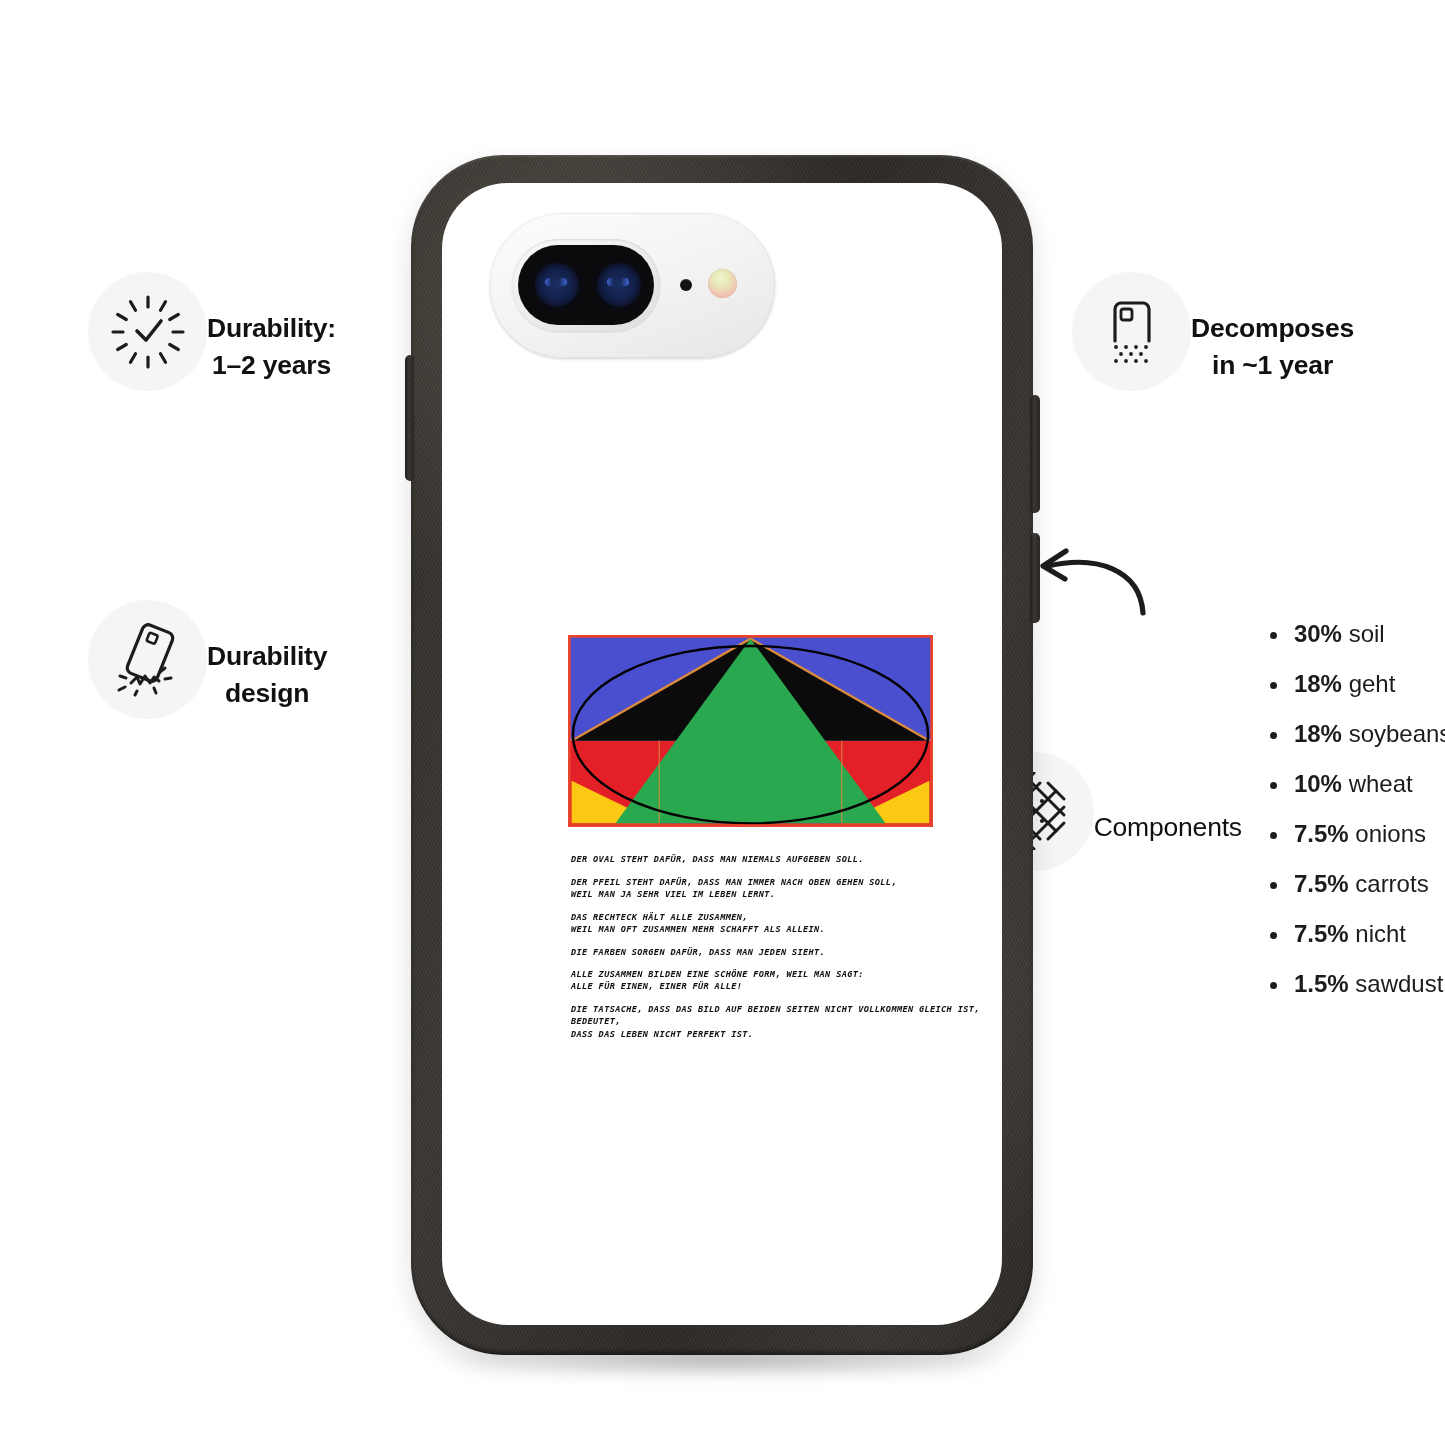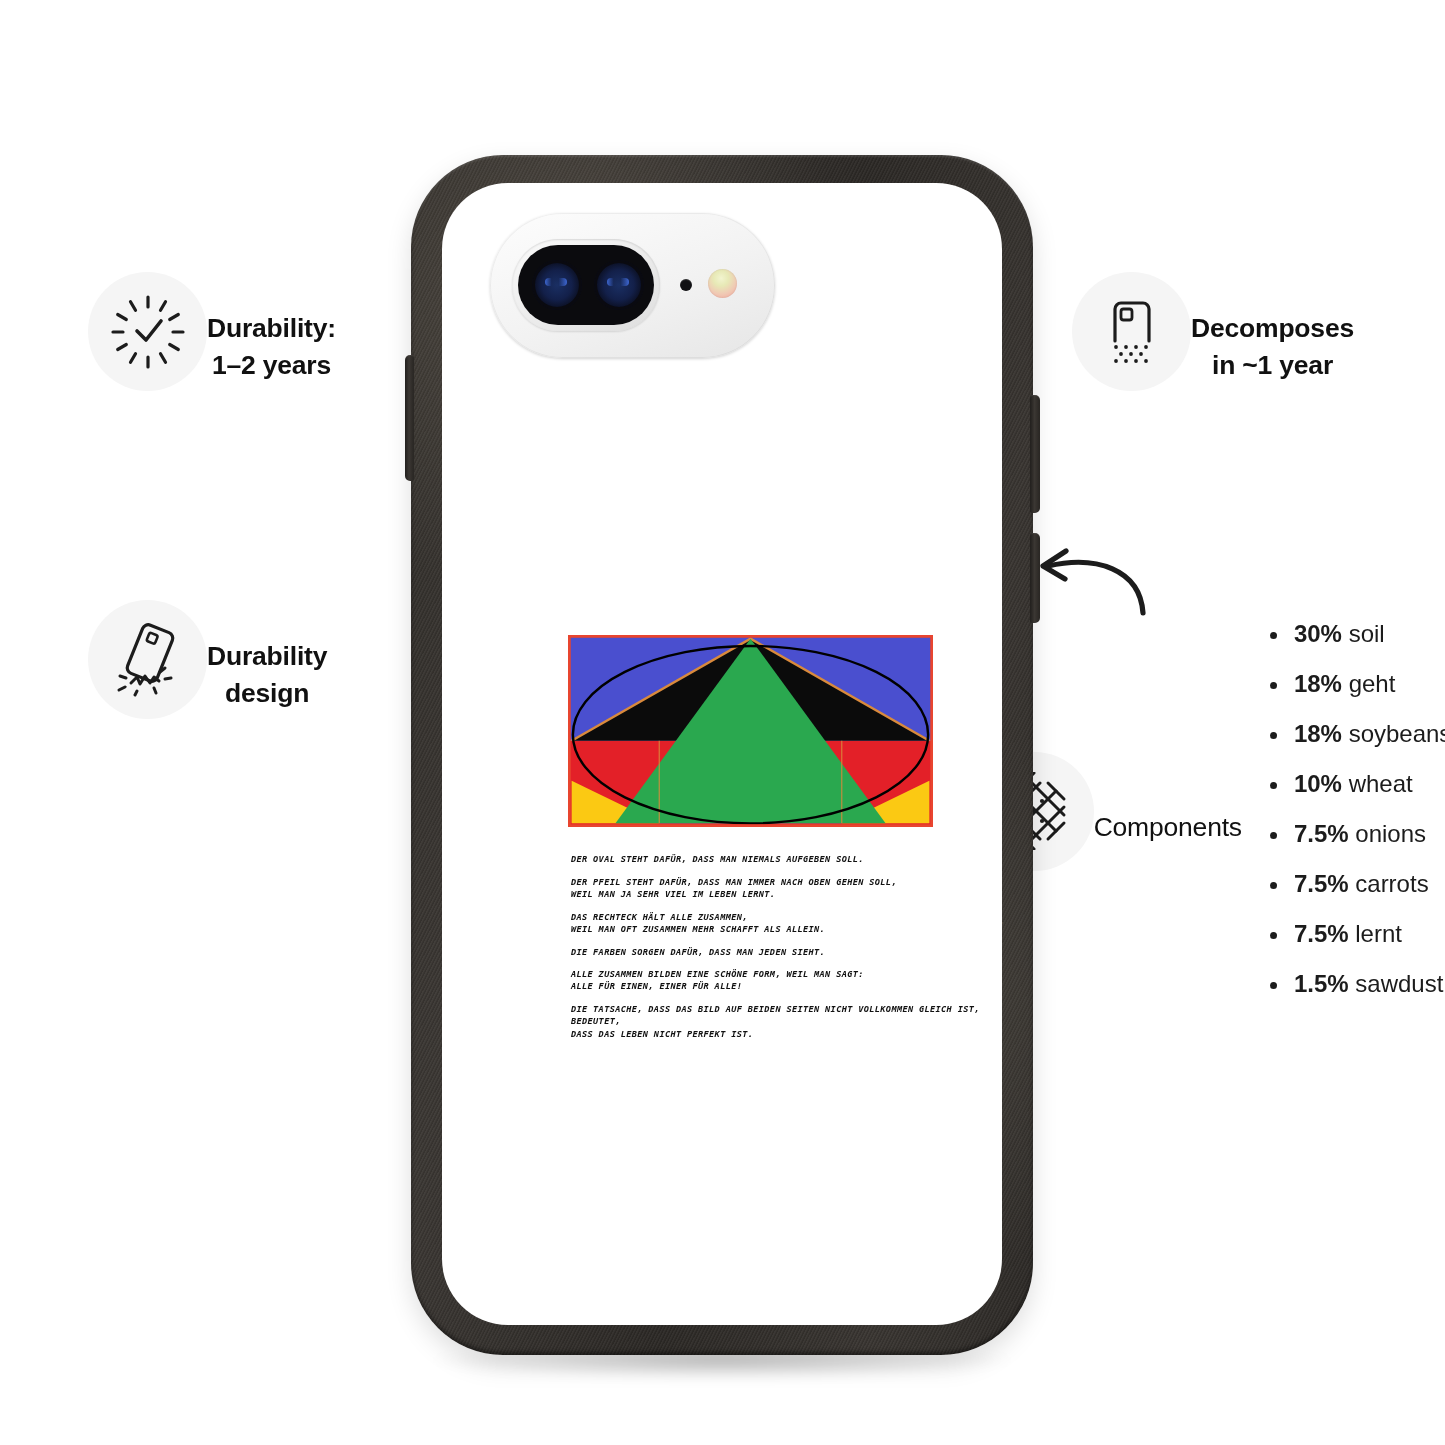--- a/index.html
+++ b/index.html
@@ -417,21 +417,21 @@
       <li>
         <b>7.5%</b>
         <span>onions</span>
       </li>
       <li>
         <b>7.5%</b>
         <span>carrots</span>
       </li>
       <li>
         <b>7.5%</b>
-        <span>lernt</span>
+        <span>nicht</span>
       </li>
       <li>
         <b>1.5%</b>
         <span>sawdust</span>
       </li>
     </ul>
   </div>
 
   <div class="phone-shadow"></div>
 

